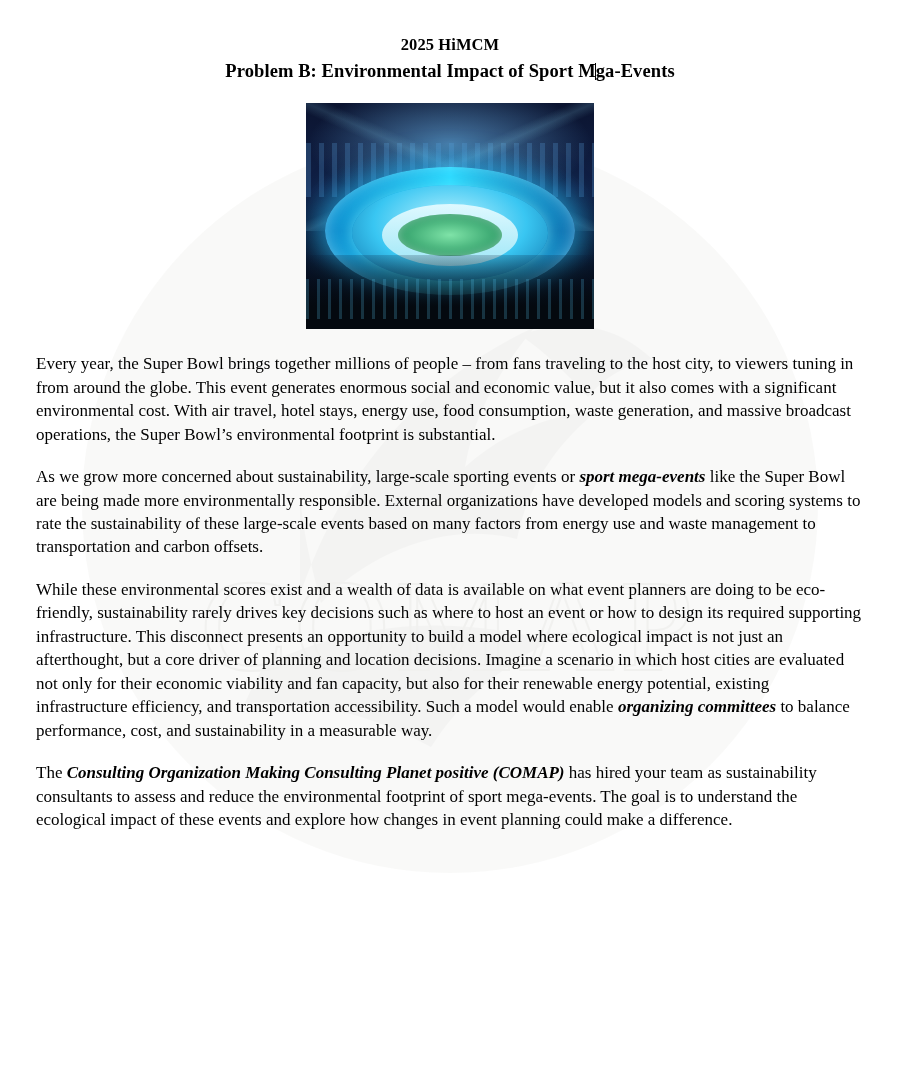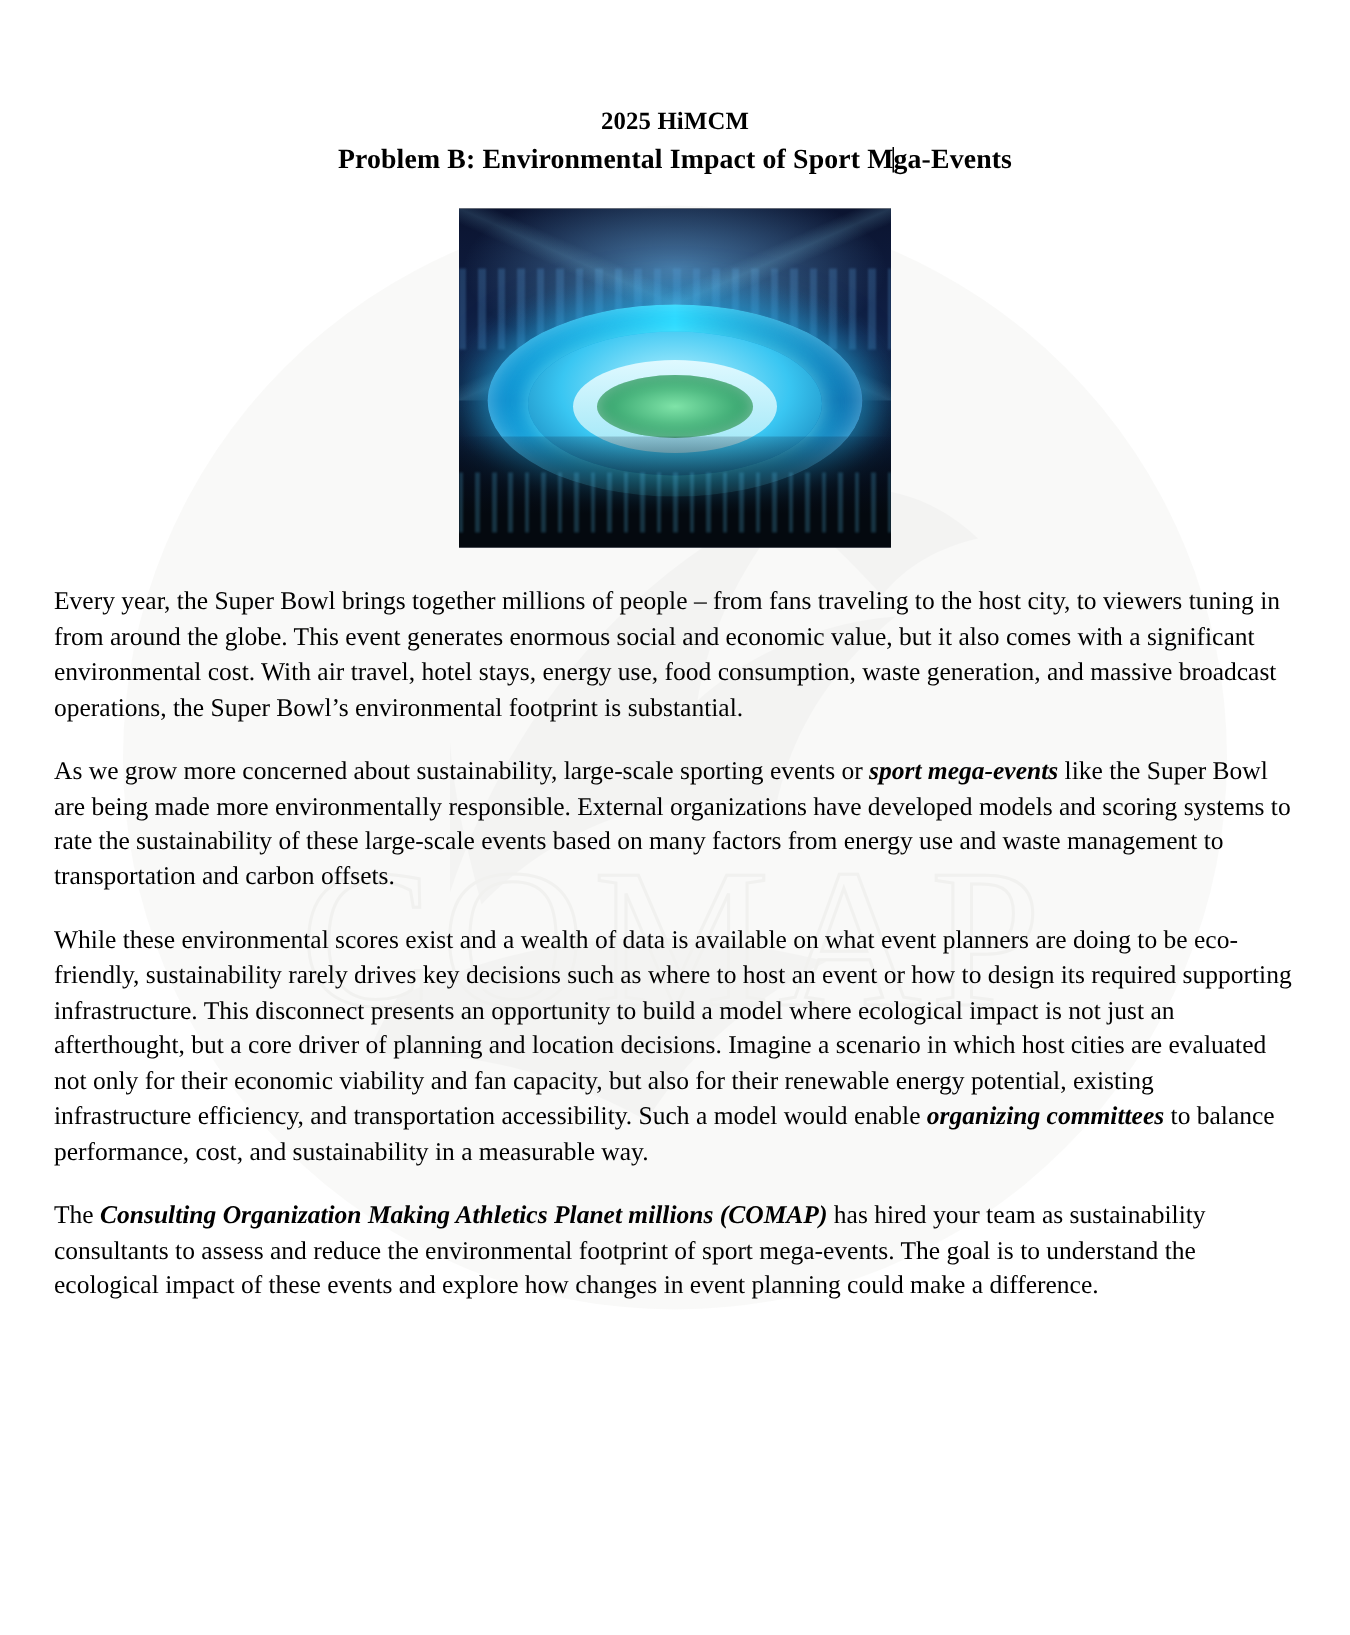--- a/index.html
+++ b/index.html
@@ -26,21 +26,21 @@
     transform: translate(-50%, -50%);
     width: 800px;
     height: 760px;
     pointer-events: none;
     z-index: 0;
     opacity: 0.5;
   }
   .content {
     position: relative;
     z-index: 1;
-    padding: 68px 36px 0 36px;
+    padding: 32px 36px 0 36px;
   }
   .doc-title {
     text-align: center;
     font-weight: bold;
     font-size: 16.5px;
     line-height: 1.55;
     letter-spacing: 0.1px;
   }
   .doc-subtitle {
     text-align: center;
@@ -192,17 +192,17 @@
         <div class="fig-pitch"></div>
         <div class="fig-ground"></div>
         <div class="fig-ground-lights"></div>
       </div>
     </div>
 
     <div id="paragraphs">
         <p class="body"><span>Every year, the Super Bowl brings together millions of people – from fans traveling to the host city, to viewers tuning in from around the globe. This event generates enormous social and economic value, but it also comes with a significant environmental cost. With air travel, hotel stays, energy use, food consumption, waste generation, and massive broadcast operations, the Super Bowl’s environmental footprint is substantial.</span></p>
         <p class="body"><span>As we grow more concerned about sustainability, large-scale sporting events or </span><span class="b">sport mega-events</span><span> like the Super Bowl are being made more environmentally responsible. External organizations have developed models and scoring systems to rate the sustainability of these large-scale events based on many factors from energy use and waste management to transportation and carbon offsets.</span></p>
         <p class="body"><span>While these environmental scores exist and a wealth of data is available on what event planners are doing to be eco-friendly, sustainability rarely drives key decisions such as where to host an event or how to design its required supporting infrastructure. This disconnect presents an opportunity to build a model where ecological impact is not just an afterthought, but a core driver of planning and location decisions. Imagine a scenario in which host cities are evaluated not only for their economic viability and fan capacity, but also for their renewable energy potential, existing infrastructure efficiency, and transportation accessibility. Such a model would enable </span><span class="b">organizing committees</span><span> to balance performance, cost, and sustainability in a measurable way.</span></p>
-        <p class="body"><span>The </span><span class="b">Consulting Organization Making Athletics Planet millions (COMAP)</span><span> has hired your team as sustainability consultants to assess and reduce the environmental footprint of sport mega-events. The goal is to understand the ecological impact of these events and explore how changes in event planning could make a difference.</span></p>
+        <p class="body"><span>The </span><span class="b">Consulting Organization Making Consulting Planet positive (COMAP)</span><span> has hired your team as sustainability consultants to assess and reduce the environmental footprint of sport mega-events. The goal is to understand the ecological impact of these events and explore how changes in event planning could make a difference.</span></p>
       </div>
 
   </div>
 </div>
 
 </body></html>

